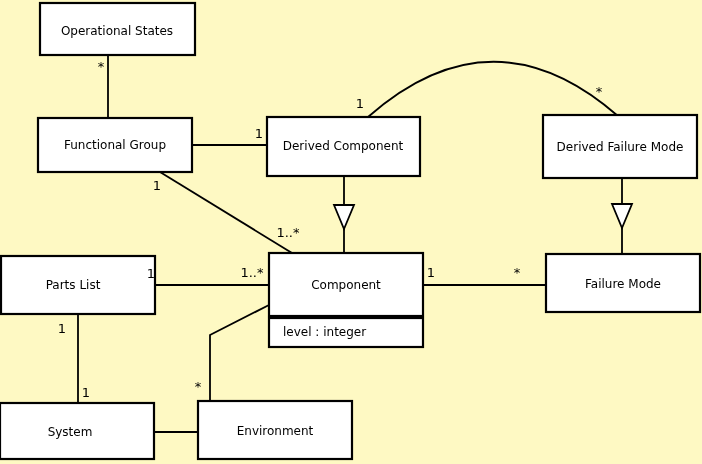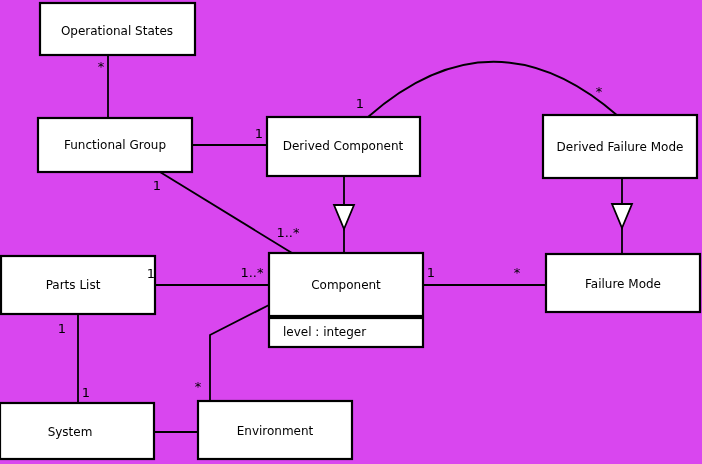--- a/index.html
+++ b/index.html
@@ -42,21 +42,21 @@
     text-anchor: start;
   }
   .mult {
     font-size: 13px;
     text-anchor: middle;
   }
 </style>
 </head>
 <body>
 
-<div class="stage" style="background: #d946ef;">
+<div class="stage" style="background: #fef9c3;">
   <svg width="702" height="464" viewBox="0 0 702 464">
 
     <line class="edge" x1="108" y1="55" x2="108" y2="118" style="stroke: rgb(0, 0, 0);"></line>
     <line class="edge" x1="192" y1="145" x2="267" y2="145" style="stroke: rgb(0, 0, 0);"></line>
     <path class="edge" d="M 368 117 Q 493 7 618 116" style="stroke: rgb(0, 0, 0);"></path>
     <line class="edge" x1="344" y1="176" x2="344" y2="205" style="stroke: rgb(0, 0, 0);"></line>
     <polygon class="tri" points="334,205 354,205 344,229" style="stroke: rgb(0, 0, 0); fill: rgb(255, 255, 255);"></polygon>
     <line class="edge" x1="344" y1="229" x2="344" y2="253" style="stroke: rgb(0, 0, 0);"></line>
     <line class="edge" x1="622" y1="178" x2="622" y2="204" style="stroke: rgb(0, 0, 0);"></line>
     <polygon class="tri" points="612,204 632,204 622,228" style="stroke: rgb(0, 0, 0); fill: rgb(255, 255, 255);"></polygon>

